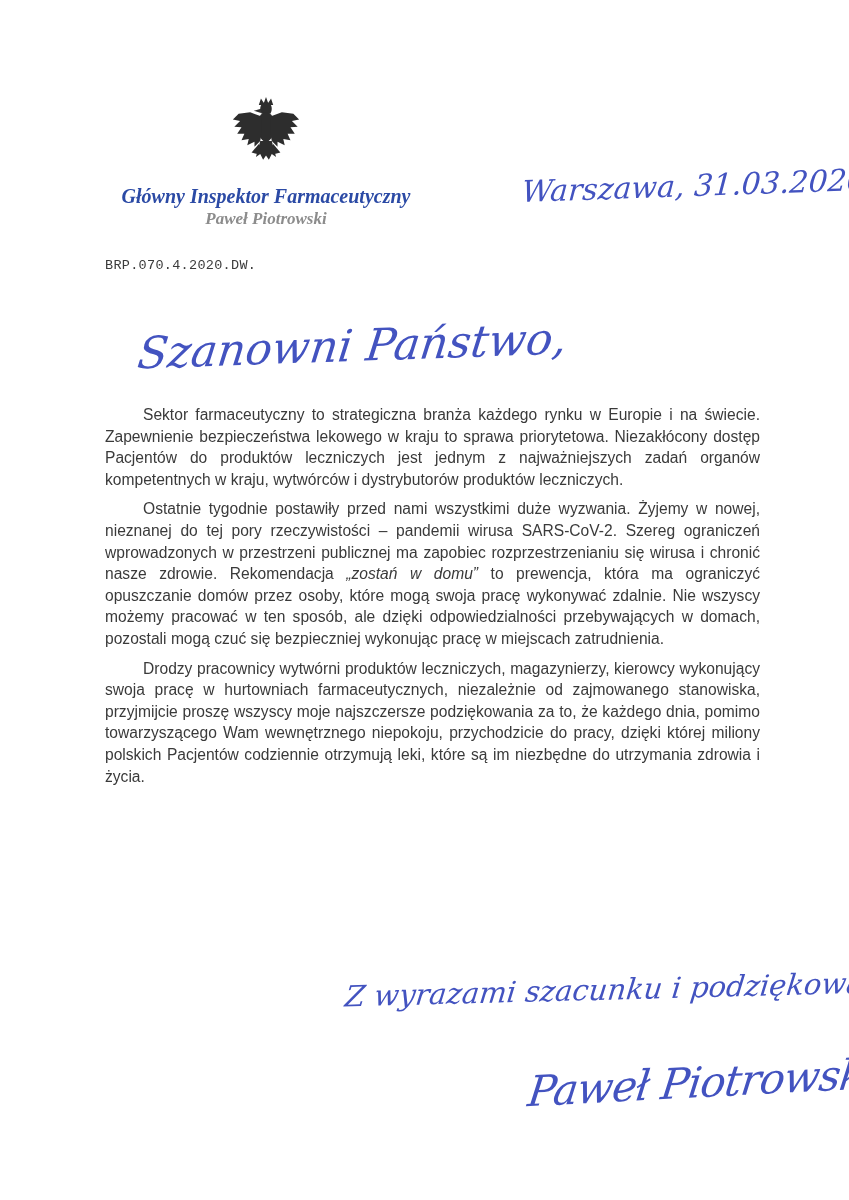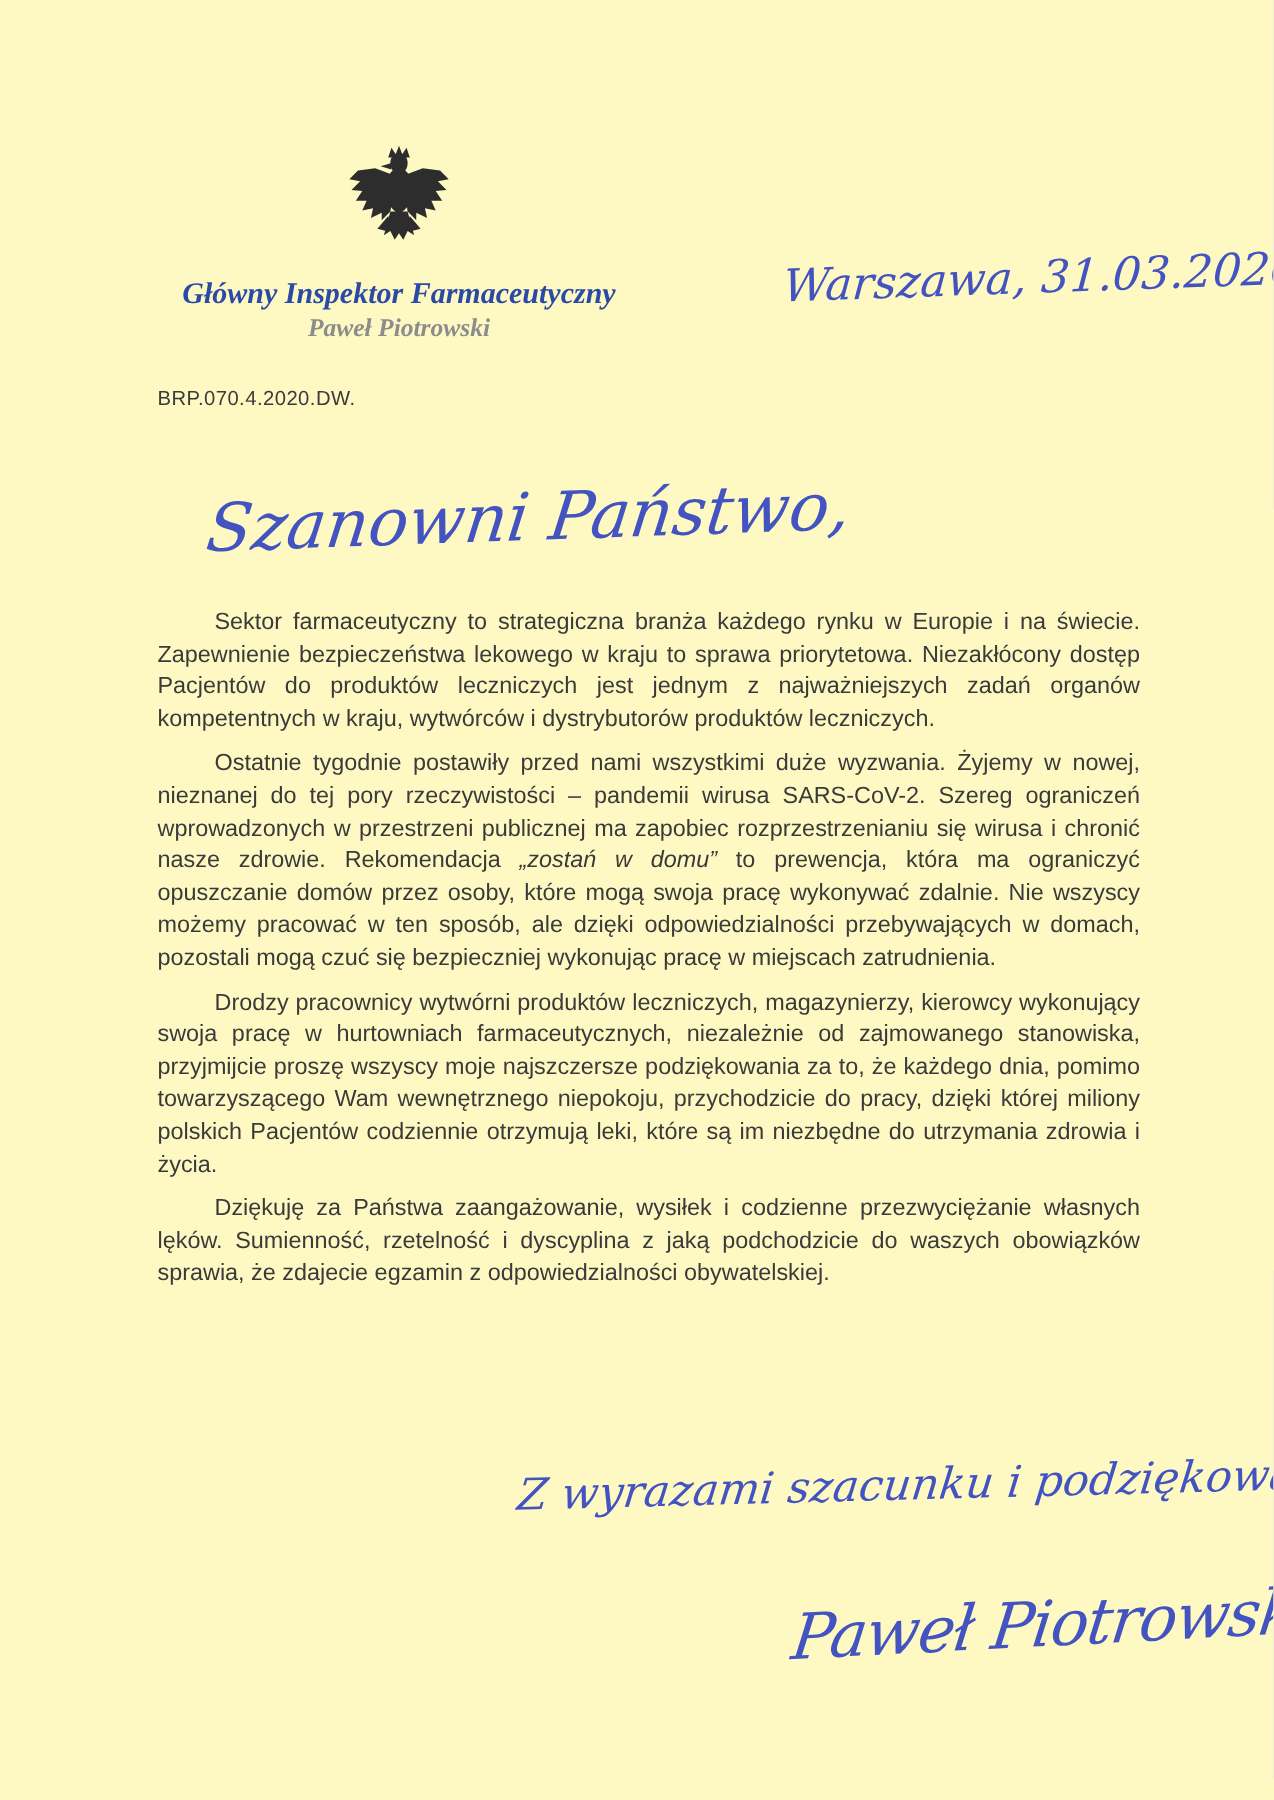--- a/index.html
+++ b/index.html
@@ -1,20 +1,20 @@
 <!DOCTYPE html>
 <html lang="pl"><head>
 <meta charset="utf-8">
 <style>
   html,body{margin:0;padding:0;background:#e8e8e8;}
   .page{
     position:relative;
     width:849px;height:1200px;
     margin:0 auto;
-    background:#fef9c3;
+    background:#ffffff;
     overflow:hidden;
     font-family:"Liberation Sans", sans-serif;
   }
   
   .header{
     position:absolute;left:105px;top:96px;width:322px;
     text-align:center;
   }
   .emblem{display:block;margin:0 auto 8px auto;}
   .org-title{
@@ -26,21 +26,21 @@
   }
   .org-name{
     font-family:"Liberation Serif", serif;
     font-style:italic;font-weight:bold;
     font-size:17px;line-height:22px;
     color:#8c8c8c;
   }
   
   .ref{
     position:absolute;left:105px;top:258px;
-    font-size:13.5px;color:#3b3b3b;letter-spacing:.3px;
+    font-size:13.5px;color:#3b3b3b;letter-spacing:.3px;font-family:Liberation Mono, monospace;
   }
   
   .hand{
     position:absolute;
     font-family:"DejaVu Serif", serif;
     font-style:italic;
     color:#4353c0;
     white-space:nowrap;
   }
   .hand-date{
@@ -101,20 +101,19 @@
   <div class="hand hand-date">Warszawa, 31.03.2020</div>
 
   <div class="ref">BRP.070.4.2020.DW.</div>
 
   <div class="hand hand-salutation">Szanowni Państwo,</div>
 
   <div class="body-text">
       <p><span>Sektor farmaceutyczny to strategiczna branża każdego rynku w Europie i na świecie. Zapewnienie bezpieczeństwa lekowego w kraju to sprawa priorytetowa. Niezakłócony dostęp Pacjentów do produktów leczniczych jest jednym z najważniejszych zadań organów kompetentnych w kraju, wytwórców i dystrybutorów produktów leczniczych.</span></p>
       <p><span>Ostatnie tygodnie postawiły przed nami wszystkimi duże wyzwania. Żyjemy w nowej, nieznanej do tej pory rzeczywistości – pandemii wirusa SARS-CoV-2. Szereg ograniczeń wprowadzonych w przestrzeni publicznej ma zapobiec rozprzestrzenianiu się wirusa i chronić nasze zdrowie. Rekomendacja </span><span style="font-style: italic;">„zostań w domu”</span><span> to prewencja, która ma ograniczyć opuszczanie domów przez osoby, które mogą swoja pracę wykonywać zdalnie. Nie wszyscy możemy pracować w ten sposób, ale dzięki odpowiedzialności przebywających w domach, pozostali mogą czuć się bezpieczniej wykonując pracę w miejscach zatrudnienia.</span></p>
       <p><span>Drodzy pracownicy wytwórni produktów leczniczych, magazynierzy, kierowcy wykonujący swoja pracę w hurtowniach farmaceutycznych, niezależnie od zajmowanego stanowiska, przyjmijcie proszę wszyscy moje najszczersze podziękowania za to, że każdego dnia, pomimo towarzyszącego Wam wewnętrznego niepokoju, przychodzicie do pracy, dzięki której miliony polskich Pacjentów codziennie otrzymują leki, które są im niezbędne do utrzymania zdrowia i życia.</span></p>
-      <p><span>Dziękuję za Państwa zaangażowanie, wysiłek i codzienne przezwyciężanie własnych lęków. Sumienność, rzetelność i dyscyplina z jaką podchodzicie do waszych obowiązków sprawia, że zdajecie egzamin z odpowiedzialności obywatelskiej.</span></p>
     </div>
 
   <div class="hand hand-closing">Z wyrazami szacunku i podziękowania,</div>
 
   <div class="hand hand-signature">Paweł Piotrowski</div>
 
 </div>
 
 </body></html>

